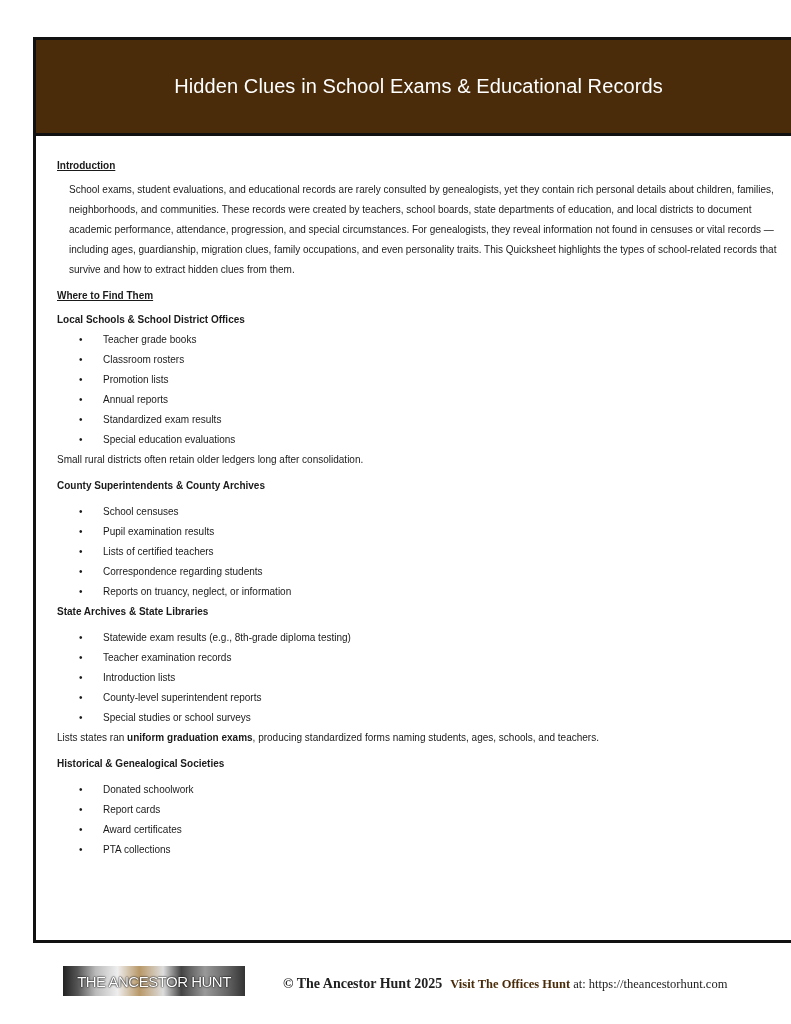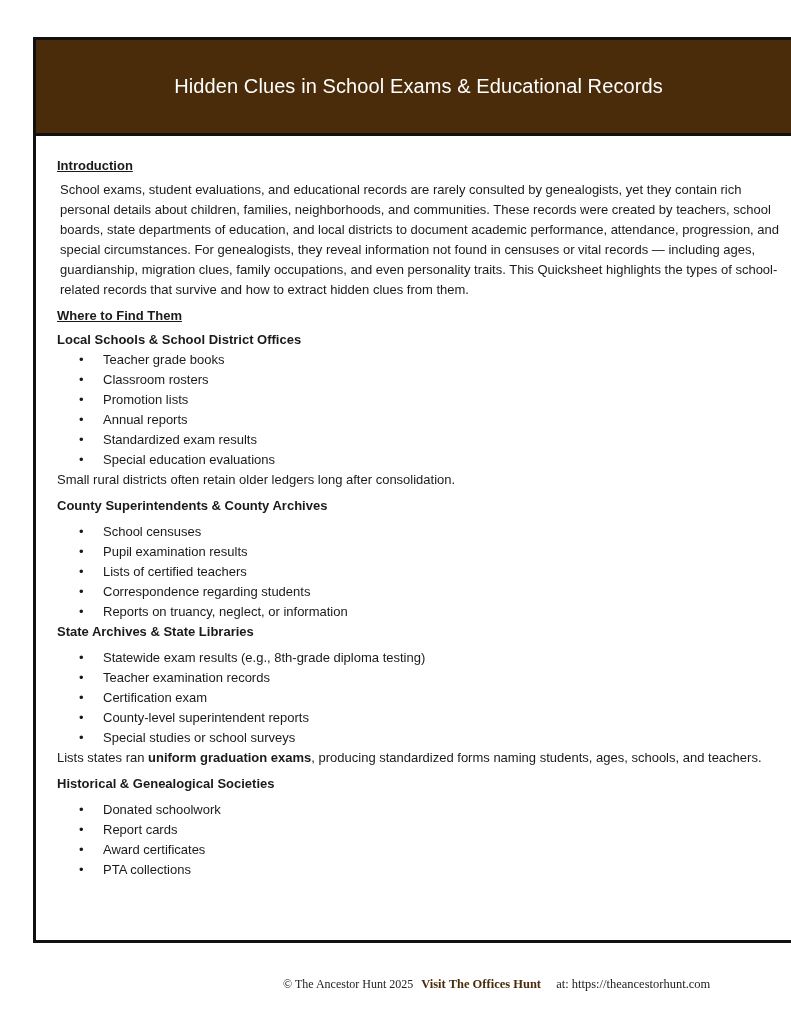--- a/index.html
+++ b/index.html
@@ -4,39 +4,39 @@
   <style>
     html, body { margin: 0; padding: 0; background: #ffffff; }
     body { width: 791px; height: 1024px; position: relative; overflow: hidden;
       font-family: "Liberation Sans", sans-serif; color: #1a1a1a; }
     .frame { position: absolute; left: 33px; top: 37px; width: 771px; height: 906px;
       border: 3px solid #111; box-sizing: border-box; background: #fff; }
     .banner { position: absolute; left: 0; top: 0; right: 0; height: 93px;
       background: #4a2c0a; border-bottom: 3px solid #111;
       display: flex; align-items: center; justify-content: center; }
     .banner-title { color: #ffffff; font-size: 20px; letter-spacing: 0.1px; }
-    .content { position: absolute; left: 21px; top: 116px; right: 18px; font-size: 13px; line-height: 20px; }
+    .content { position: absolute; left: 21px; top: 116px; right: 18px; font-size: 10px; line-height: 20px; }
     .h-underline { font-weight: bold; text-decoration: underline; margin: 0 0 4px 0; }
-    .para { margin: 0 0 6px 3px; }
+    .para { margin: 0 0 6px 12px; }
     .subhead { font-weight: bold; margin: 0; }
     ul.bullets { list-style: none; margin: 0; padding: 0; }
     ul.bullets li { position: relative; padding-left: 46px; height: 20px; }
     ul.bullets li .dot { position: absolute; left: 22px; top: 0; }
     .note { margin: 0 0 6px 0; }
     .gap { height: 6px; }
     .footer { position: absolute; left: 63px; top: 966px; width: 670px; height: 30px; }
     .logo { position: absolute; left: 0; top: 0; width: 182px; height: 30px;
       background: linear-gradient(90deg, #222 0%, #555 8%, #bbb 18%, #eee 30%, #b89868 42%, #ddd 55%, #444 65%, #999 78%, #666 90%, #333 100%);
       display: flex; align-items: center; justify-content: center; }
     .logo-text { color: #ffffff; font-family: "Liberation Sans Narrow", "Liberation Sans", sans-serif; font-size: 15px;
       letter-spacing: -0.5px; text-shadow: 0 0 2px #000, 0 0 1px #000; }
     .foot-text { position: absolute; left: 220px; top: 8px; font-family: "Liberation Serif", serif; white-space: nowrap; }
-    .copy { font-size: 12px; color: #222; }
+    .copy { font-size: 14px; color: #222; font-weight: bold; }
     .visit { font-size: 12.5px; font-weight: bold; color: #4a2c0a; margin-left: 4px; }
-    .url { font-size: 12.5px; color: #222; padding-left: 12px; }
+    .url { font-size: 12.5px; color: #222; }
   </style>
 </head>
 <body>
 
 <div class="frame">
   <div class="banner">
     <div class="banner-title">Hidden Clues in School Exams &amp; Educational Records</div>
   </div>
 
   <div class="content">
@@ -64,35 +64,38 @@
       <li><span class="dot">•</span><span>Lists of certified teachers</span></li>
       <li><span class="dot">•</span><span>Correspondence regarding students</span></li>
       <li><span class="dot">•</span><span>Reports on truancy, neglect, or information</span></li>
     </ul>
 
     <p class="subhead">State Archives &amp; State Libraries</p>
     <div class="gap"></div>
     <ul class="bullets">
       <li><span class="dot">•</span><span>Statewide exam results (e.g., 8th-grade diploma testing)</span></li>
       <li><span class="dot">•</span><span>Teacher examination records</span></li>
-      <li><span class="dot">•</span><span>Certification exam</span></li>
+      <li><span class="dot">•</span><span>Introduction lists</span></li>
       <li><span class="dot">•</span><span>County-level superintendent reports</span></li>
       <li><span class="dot">•</span><span>Special studies or school surveys</span></li>
     </ul>
     <p class="note"><span>Lists states ran </span><b>uniform graduation exams</b><span>, producing standardized forms naming students, ages, schools, and teachers.</span></p>
 
     <p class="subhead">Historical &amp; Genealogical Societies</p>
     <div class="gap"></div>
     <ul class="bullets">
       <li><span class="dot">•</span><span>Donated schoolwork</span></li>
       <li><span class="dot">•</span><span>Report cards</span></li>
       <li><span class="dot">•</span><span>Award certificates</span></li>
       <li><span class="dot">•</span><span>PTA collections</span></li>
     </ul>
   </div>
 </div>
 
 <div class="footer">
+  <div class="logo">
+    <span class="logo-text">THE ANCESTOR HUNT</span>
+  </div>
   <div class="foot-text">
     <span class="copy">©  The Ancestor Hunt 2025</span>
     <span class="visit">Visit The Offices Hunt</span><span class="url"> at: https://theancestorhunt.com</span>
   </div>
 </div>
 
 </body></html>

